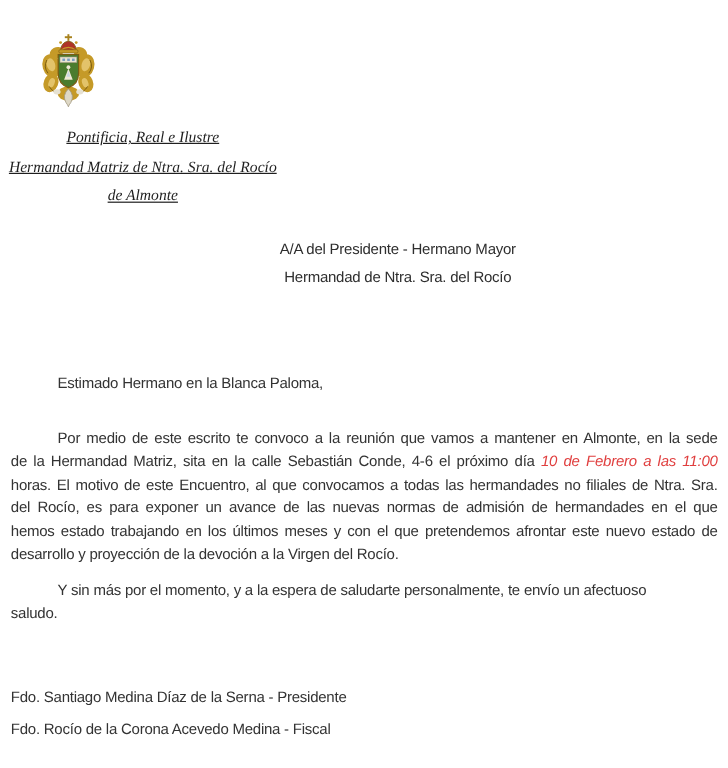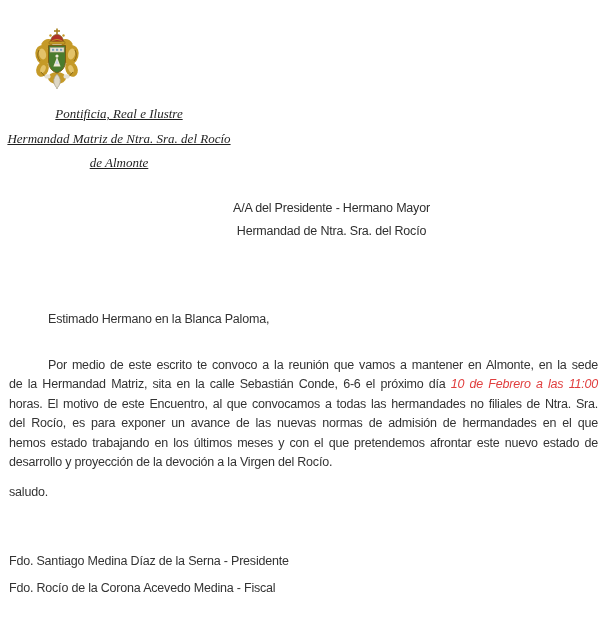--- a/index.html
+++ b/index.html
@@ -122,28 +122,29 @@
     <div>A/A del Presidente - Hermano Mayor</div>
     <div>Hermandad de Ntra. Sra. del Rocío</div>
   </div>
 
   <div class="content">
 
     <div class="salutation">Estimado Hermano en la Blanca Paloma,</div>
 
     <div class="para1">
       <div class="line first">Por medio de este escrito te convoco a la reunión que vamos a mantener en Almonte, en la sede</div>
-      <div class="line"><span>de la Hermandad Matriz, sita en la calle Sebastián Conde, 6-6 el próximo día</span> <span class="highlight">10 de Febrero a las 11:00</span></div>
+      <div class="line"><span>de la Hermandad Matriz, sita en la calle Sebastián Conde, 4-6 el próximo día</span> <span class="highlight">10 de Febrero a las 11:00</span></div>
       <div class="line">horas. El motivo de este Encuentro, al que convocamos a todas las hermandades no filiales de Ntra. Sra.</div>
       <div class="line">del Rocío, es para exponer un avance de las nuevas normas de admisión de hermandades en el que</div>
       <div class="line">hemos estado trabajando en los últimos meses y con el que pretendemos afrontar este nuevo estado de</div>
       <div class="line last">desarrollo y proyección de la devoción a la Virgen del Rocío.</div>
     </div>
 
     <div class="para2">
+      <div class="line first">Y sin más por el momento, y a la espera de saludarte personalmente, te envío un afectuoso</div>
       <div class="line">saludo.</div>
     </div>
 
     <div class="signatures">
       <div>Fdo. Santiago Medina Díaz de la Serna - Presidente</div>
       <div>Fdo. Rocío de la Corona Acevedo Medina - Fiscal</div>
     </div>
 
   </div>
 

